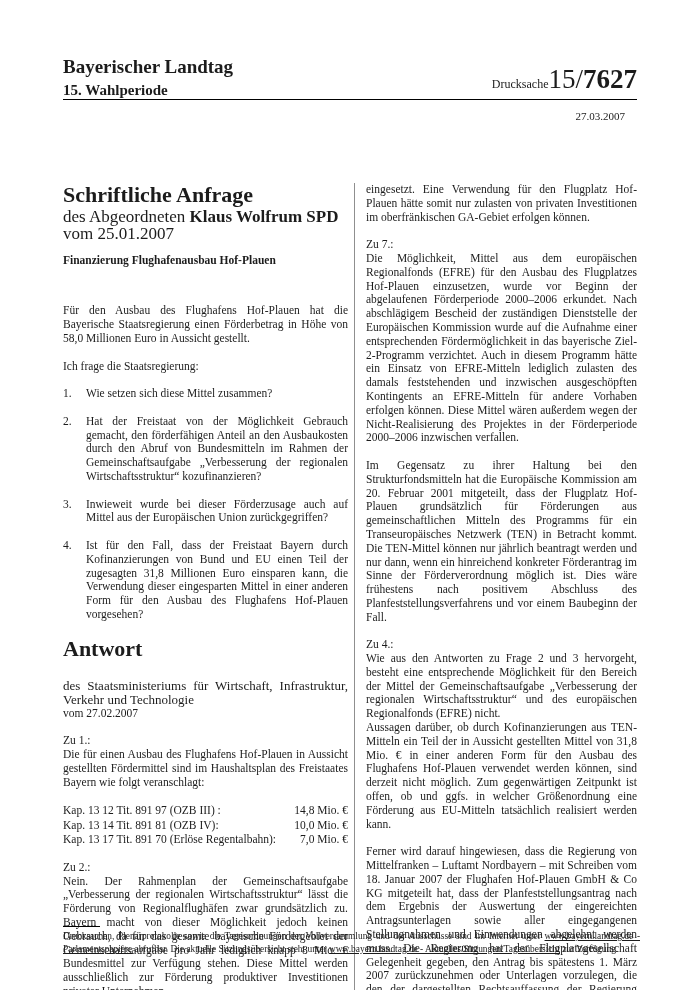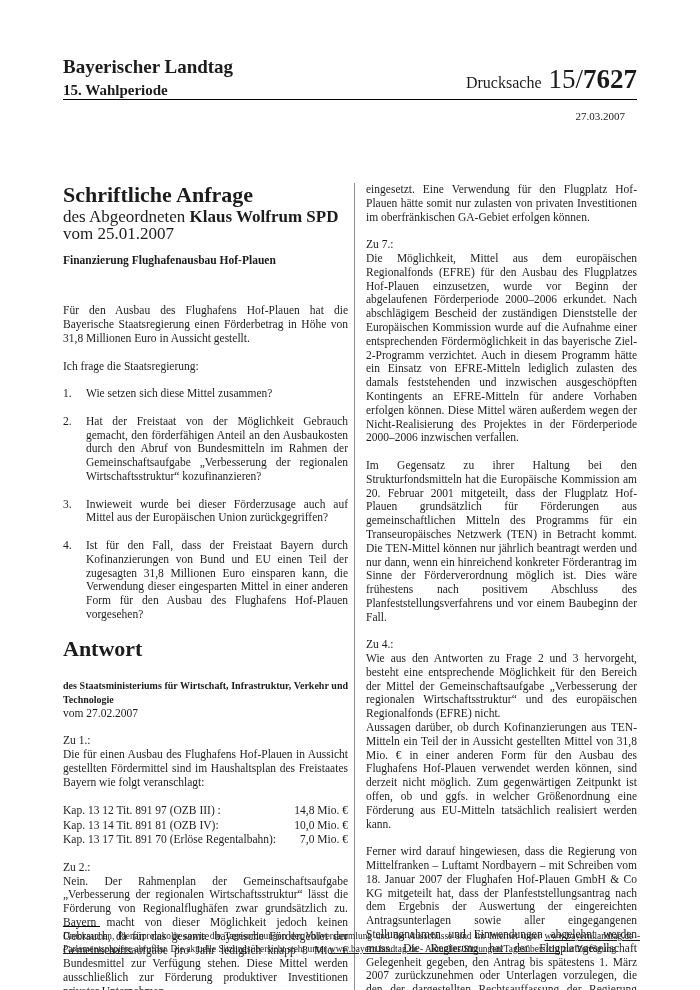--- a/index.html
+++ b/index.html
@@ -18,21 +18,21 @@
   }
   
   .masthead { position: relative; }
   .org-title { font-size: 19px; font-weight: bold; line-height: 22px; }
   .period { font-size: 15px; line-height: 14px; margin-top: 5px; font-weight: bold; }
   .header-rule { border: 0; border-top: 1.6px solid #000; margin: 2px 0 0 0; }
   .doc-ref {
     position: absolute; right: 0; bottom: 4px;
     display: flex; align-items: baseline; white-space: nowrap;
   }
-  .doc-label { font-size: 16px; margin-right: 7px; }
+  .doc-label { font-size: 12px; }
   .doc-number { font-size: 27px; line-height: 27px; }
   .doc-number .bold-part { font-weight: bold; }
   .doc-date { position: absolute; right: 12px; top: 54px; font-size: 11px; }
   .masthead-wrap { position: relative; padding-bottom: 16px; }
 
   
   .columns { display: flex; margin-top: 67px; align-items: stretch; }
   .col-left  { width: 285px; flex: none; }
   .col-divider { width: 1px; background: #8f8f8f; margin-left: 6px; flex: none; }
   .col-right { flex: 1; padding-left: 11px; }
@@ -46,21 +46,21 @@
   .anfrage-title { font-size: 22px; font-weight: bold; line-height: 24px; margin: 0; }
   .byline { font-size: 17px; line-height: 13.8px; margin-top: 3px; }
   .byline .bold { font-weight: bold; }
   .subject { font-size: 11.5px; font-weight: bold; margin-top: 13.8px; }
 
   .q-item { display: flex; margin-top: 13.8px; }
   .q-num  { width: 23px; flex: none; font-size: 11.5px; line-height: 13.8px; }
   .q-text { flex: 1; font-size: 11.5px; line-height: 13.8px; text-align: justify; }
 
   .antwort-title { font-size: 22px; font-weight: bold; line-height: 24px; margin-top: 15px; }
-  .answer-by { font-size: 10px; font-weight: bold; line-height: 13.8px; text-align: justify; margin-top: 17px; }
+  .answer-by { font-size: 13px; font-weight: normal; line-height: 13.8px; text-align: justify; margin-top: 17px; }
   .answer-date { font-size: 11.5px; line-height: 13.8px; }
 
   .zu-label { font-size: 11.5px; line-height: 13.8px; }
   .budget { margin-top: 13.8px; }
   .b-row { display: flex; justify-content: space-between; font-size: 11.5px; line-height: 14.6px; }
   .b-label { text-align: left; }
   .b-value { text-align: right; white-space: nowrap; }
 
   
   .footer { position: absolute; left: 63px; right: 60px; top: 926px; }
@@ -90,21 +90,21 @@
 
     <div class="col-left">
       <h2 class="anfrage-title">Schriftliche Anfrage</h2>
       <div class="byline">
         <span>des Abgeordneten </span><span class="bold">Klaus Wolfrum SPD</span>
       </div>
       <div class="byline">vom 25.01.2007</div>
 
       <div class="subject">Finanzierung Flughafenausbau Hof-Plauen</div>
 
-      <p class="para sp2" style="margin-top:38px">Für den Ausbau des Flughafens Hof-Plauen hat die Bayerische Staatsregierung einen Förderbetrag in Höhe von 31,8 Millionen Euro in Aussicht gestellt.</p>
+      <p class="para sp2" style="margin-top:38px">Für den Ausbau des Flughafens Hof-Plauen hat die Bayerische Staatsregierung einen Förderbetrag in Höhe von 58,0 Millionen Euro in Aussicht gestellt.</p>
 
       <p class="para sp">Ich frage die Staatsregierung:</p>
 
       <div class="q-item">
         <span class="q-num">1.</span>
         <span class="q-text">Wie setzen sich diese Mittel zusammen?</span>
       </div>
       <div class="q-item">
         <span class="q-num">2.</span>
         <span class="q-text">Hat der Freistaat von der Möglichkeit Gebrauch gemacht, den förderfähigen Anteil an den Ausbaukosten durch den Abruf von Bundesmitteln im Rahmen der Gemeinschaftsaufgabe „Verbesserung der regionalen Wirtschaftsstruktur“ kozufinanzieren?</span>

